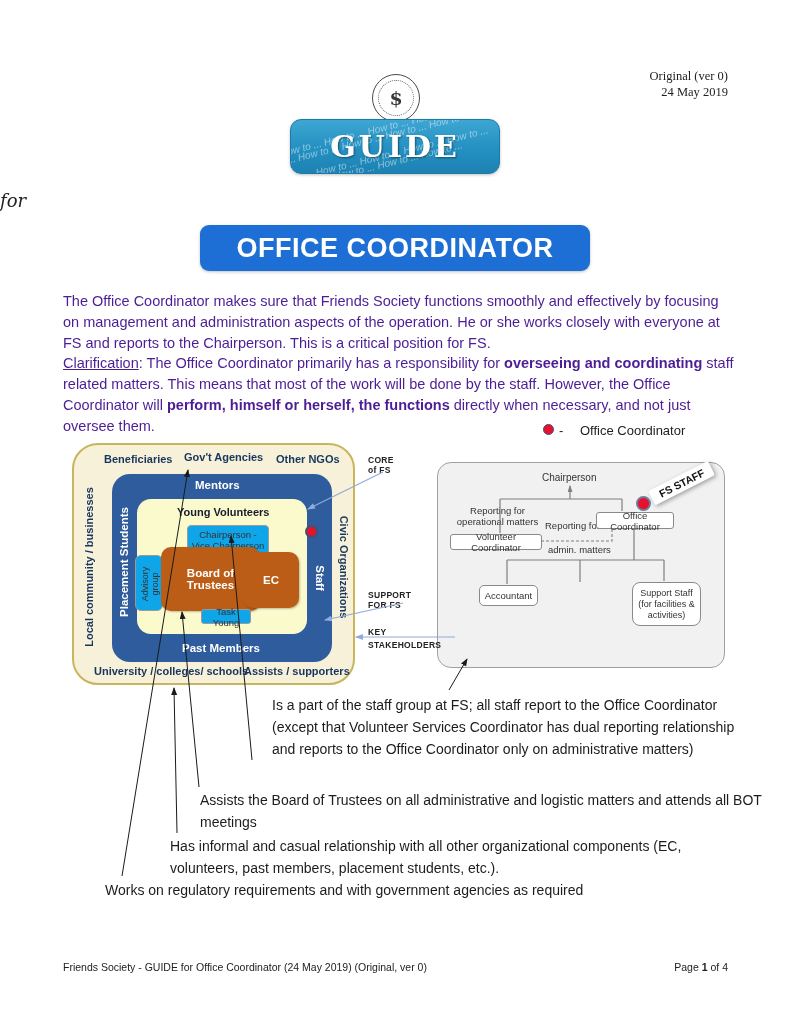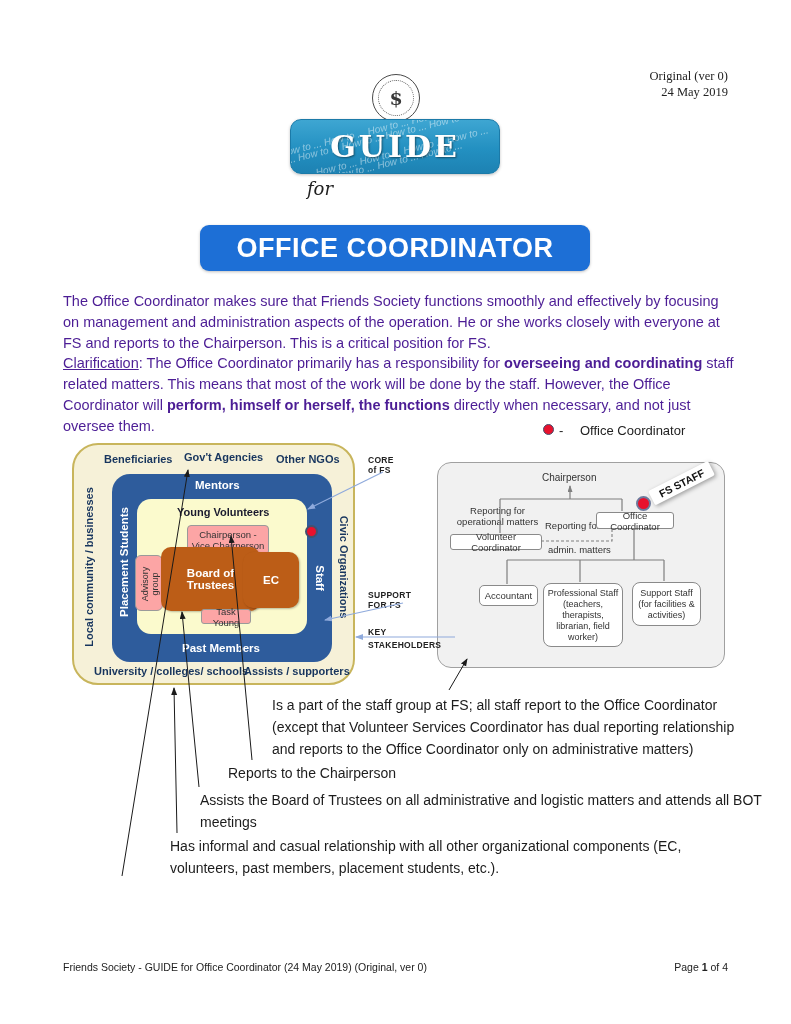--- a/index.html
+++ b/index.html
@@ -16,40 +16,40 @@
   .seal-symbol{font-family:"DejaVu Serif",serif;font-size:19px;font-weight:bold;color:#3a3a3a;}
   
   .guide-banner{left:290px;top:119px;width:208px;height:53px;border-radius:11px;
         background:linear-gradient(180deg,#3ea6d2 0%,#2390c1 55%,#1d82b3 100%);
         border:1px solid #1b7aa8;overflow:hidden;box-shadow:0 1px 3px rgba(0,0,0,.25);}
   .wm{position:absolute;white-space:nowrap;transform:rotate(-14deg);font-size:10px;
       color:rgba(255,255,255,.48);font-style:italic;}
   .guide-text{position:absolute;left:0;top:0;width:100%;height:100%;display:flex;align-items:center;
       justify-content:center;font-family:"DejaVu Serif",serif;font-weight:bold;font-size:30px;
       letter-spacing:3px;color:#fff;text-shadow:1px 1px 2px rgba(0,0,0,.45);}
-  .for-word{left:0;top:178px;width:640px;text-align:center;font-family:"DejaVu Serif",serif;
+  .for-word{left:0;top:190px;width:640px;text-align:left;font-family:"DejaVu Serif",serif;
       font-style:italic;font-size:18px;color:#222;}
   .role-banner{left:200px;top:225px;width:390px;height:46px;border-radius:9px;background:#1d6fd6;
       display:flex;align-items:center;justify-content:center;color:#fff;font-weight:bold;
       font-size:27px;letter-spacing:.5px;box-shadow:0 1px 3px rgba(0,0,0,.25);}
   
   .para{left:63px;width:672px;font-size:14.5px;line-height:21px;color:#4c1d95;}
   .section-heading{left:63px;top:427px;font-size:13.5px;color:#151515;}
   .legend{top:423px;font-size:13px;color:#222;}
   .dot{border-radius:50%;background:#e8112d;box-sizing:border-box;}
   
   .rings{left:72px;top:443px;width:283px;height:242px;background:#f6f1d8;border:2px solid #c8b55c;
       border-radius:26px;box-sizing:border-box;}
   .band{position:absolute;left:38px;top:29px;width:220px;height:188px;background:#2e5c9c;border-radius:18px;}
   .core{position:absolute;left:63px;top:54px;width:170px;height:135px;background:#fbfacd;border-radius:14px;}
   .ring-lbl{position:absolute;font-weight:bold;font-size:11px;color:#17355e;white-space:nowrap;}
   .ring-lbl-w{position:absolute;font-weight:bold;font-size:11.5px;color:#fff;white-space:nowrap;}
   .rot{position:absolute;white-space:nowrap;transform:translate(-50%,-50%) rotate(-90deg);}
   .rot-cw{position:absolute;white-space:nowrap;transform:translate(-50%,-50%) rotate(90deg);}
-  .wbox{position:absolute;background:#fca5a5;border:1px solid #9a9a9a;border-radius:4px;color:#333;
+  .wbox{position:absolute;background:#0ea5e9;border:1px solid #9a9a9a;border-radius:4px;color:#333;
       display:flex;align-items:center;justify-content:center;text-align:center;box-sizing:border-box;}
   .obox{position:absolute;background:#bc5d17;border-radius:10px;color:#fff;font-weight:bold;
       font-size:11.5px;display:flex;align-items:center;justify-content:center;text-align:center;
       box-shadow:1px 1px 2px rgba(0,0,0,.25);}
   
   .org{left:437px;top:462px;width:288px;height:206px;background:#f1f1f1;border:1.5px solid #a0a0a0;
       border-radius:14px;box-sizing:border-box;}
   .org-txt{position:absolute;font-size:10px;color:#333;white-space:nowrap;}
   .org-box{position:absolute;background:#fff;border:1px solid #8a8a8a;color:#333;font-size:9.5px;
       display:flex;align-items:center;justify-content:center;text-align:center;border-radius:3px;
@@ -160,46 +160,43 @@
     <div class="org-txt" style="left:110px;top:81px;font-size:9.5px">admin. matters</div>
 
     <div class="org-box" style="left:158px;top:49px;width:78px;height:17px">
       <span>Office Coordinator</span>
     </div>
 
     <div class="org-box" style="left:41px;top:122px;width:59px;height:21px;border-radius:5px">
       <span>Accountant</span>
     </div>
 
-    <div class="org-box" style="left:105px;top:120px;width:80px;height:64px;border-radius:8px;font-size:9px">
-      <span><span>Professional Staff</span><br><span>(teachers,</span><br><span>therapists,</span><br><span>librarian, field</span><br><span>worker)</span></span>
-    </div>
 
     <div class="org-box" style="left:194px;top:119px;width:69px;height:44px;border-radius:8px;font-size:9px">
       <span><span>Support Staff</span><br><span>(for facilities &amp;</span><br><span>activities)</span></span>
     </div>
   </div>
 
   <div class="abs small-lbl" style="left:368px;top:456px">
     <span>CORE</span><br><span>of FS</span>
   </div>
   <div class="abs small-lbl" style="left:368px;top:591px">
     <span>SUPPORT</span><br><span>FOR FS</span>
   </div>
   <div class="abs small-lbl" style="left:368px;top:628px">KEY</div>
   <div class="abs small-lbl" style="left:368px;top:641px">STAKEHOLDERS</div>
 
   <div class="ann" style="left:272px;top:694px">
     <div>Is a part of the staff group at FS; all staff report to the Office Coordinator</div>
     <div>(except that Volunteer Services Coordinator has dual reporting relationship</div>
     <div>and reports to the Office Coordinator only on administrative matters)</div>
   </div>
-  <div class="ann" style="left:228px;top:762px">Reports to the Chairperson</div>
   <div class="ann" style="left:200px;top:789px;width:570px">Assists the Board of Trustees on all administrative and logistic matters and attends all BOT meetings</div>
   <div class="ann" style="left:170px;top:835px;width:556px">Has informal and casual relationship with all other organizational components (EC, volunteers, past members, placement students, etc.).</div>
+  <div class="ann" style="left:105px;top:879px">Works on regulatory requirements and with government agencies as required</div>
 
   <svg class="overlay" width="791" height="520" viewBox="0 0 791 520">
     <defs>
       <marker id="mB" markerWidth="9" markerHeight="9" refX="7" refY="3" orient="auto" markerUnits="userSpaceOnUse">
         <path d="M0,0 L8,3 L0,6 z" fill="#1a1a1a"></path>
       </marker>
       <marker id="mL" markerWidth="9" markerHeight="9" refX="7" refY="3" orient="auto" markerUnits="userSpaceOnUse">
         <path d="M0,0 L8,3 L0,6 z" fill="#8faadc"></path>
       </marker>
       <marker id="mG" markerWidth="8" markerHeight="8" refX="6" refY="2.5" orient="auto" markerUnits="userSpaceOnUse">

